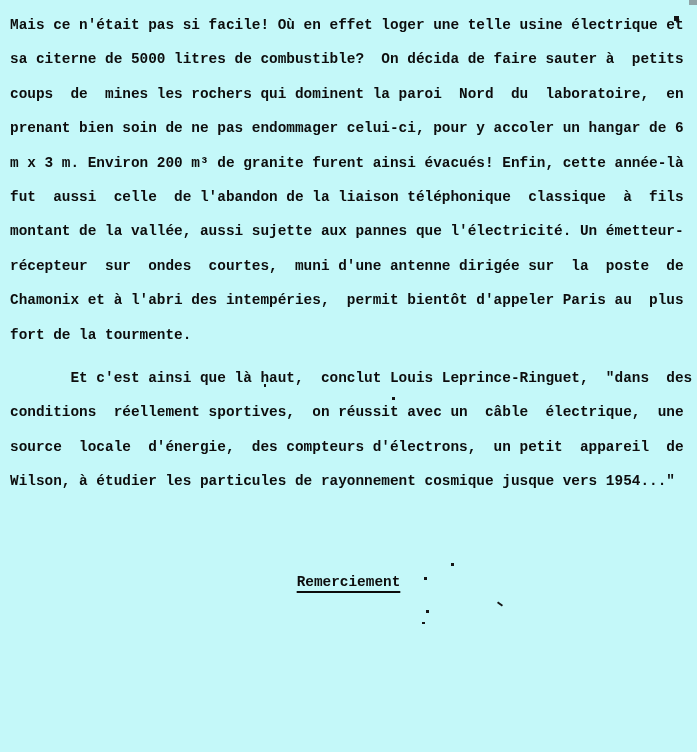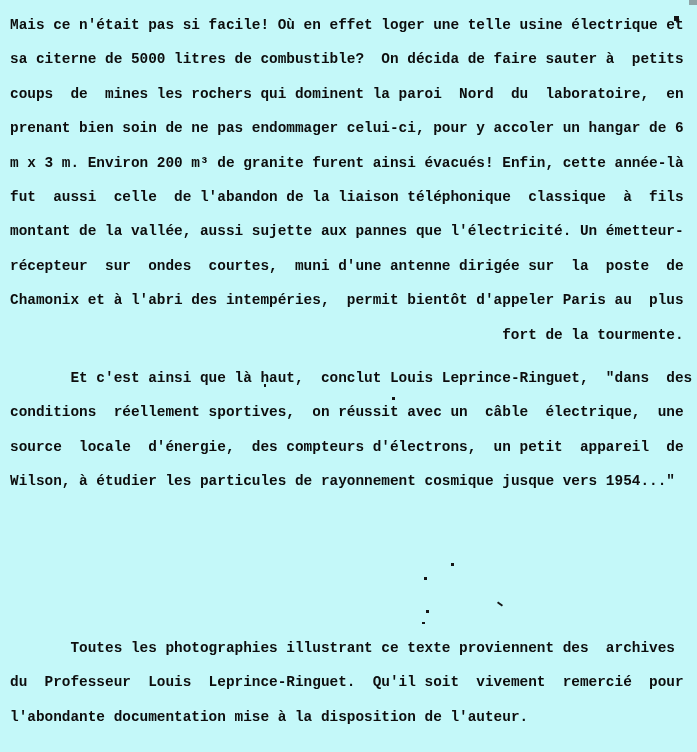--- a/index.html
+++ b/index.html
@@ -13,21 +13,21 @@
     font-weight: bold;
     font-size: 14.4px;
     color: #0d0d0d;
   }
   .para {
     position: absolute;
     left: 10px;
     white-space: pre;
     line-height: 34.4px;
   }
-  .para-1 { top: 8px; text-align: right; }
+  .para-1 { top: 8px; }
   .para-2 { top: 361px; }
   .para-3 { top: 631px; }
   .heading {
     position: absolute;
     top: 565px;
     left: 0;
     width: 100%;
     text-align: center;
     line-height: 34.4px;
     text-decoration: underline;
@@ -69,24 +69,22 @@
 montant de la vallée, aussi sujette aux pannes que l'électricité. Un émetteur-
 récepteur  sur  ondes  courtes,  muni d'une antenne dirigée sur  la  poste  de
 Chamonix et à l'abri des intempéries,  permit bientôt d'appeler Paris au  plus
 fort de la tourmente.</div>
 
   <div class="para para-2">       Et c'est ainsi que là haut,  conclut Louis Leprince-Ringuet,  "dans  des
 conditions  réellement sportives,  on réussit avec un  câble  électrique,  une
 source  locale  d'énergie,  des compteurs d'électrons,  un petit  appareil  de
 Wilson, à étudier les particules de rayonnement cosmique jusque vers 1954..."</div>
 
+  <div class="heading">Remerciement</div>
 
-  <div class="para para-3">       Toutes les photographies illustrant ce texte proviennent des  archives
-du  Professeur  Louis  Leprince-Ringuet.  Qu'il soit  vivement  remercié  pour
-l'abondante documentation mise à la disposition de l'auteur.</div>
 
   <div class="corner-patch"></div>
   <div class="speck" style="left:674px; top:16px; width:5px; height:5px;"></div>
   <div class="speck" style="left:264px; top:384px; width:2px; height:3px;"></div>
   <div class="speck" style="left:392px; top:397px; width:3px; height:3px;"></div>
   <div class="speck" style="left:451px; top:563px; width:3px; height:3px;"></div>
   <div class="speck" style="left:424px; top:577px; width:3px; height:3px;"></div>
   <div class="speck" style="left:426px; top:610px; width:3px; height:3px;"></div>
   <div class="tickmark" style="left:497px; top:603px;"></div>
   <div class="speck" style="left:422px; top:622px; width:3px; height:2px;"></div>

